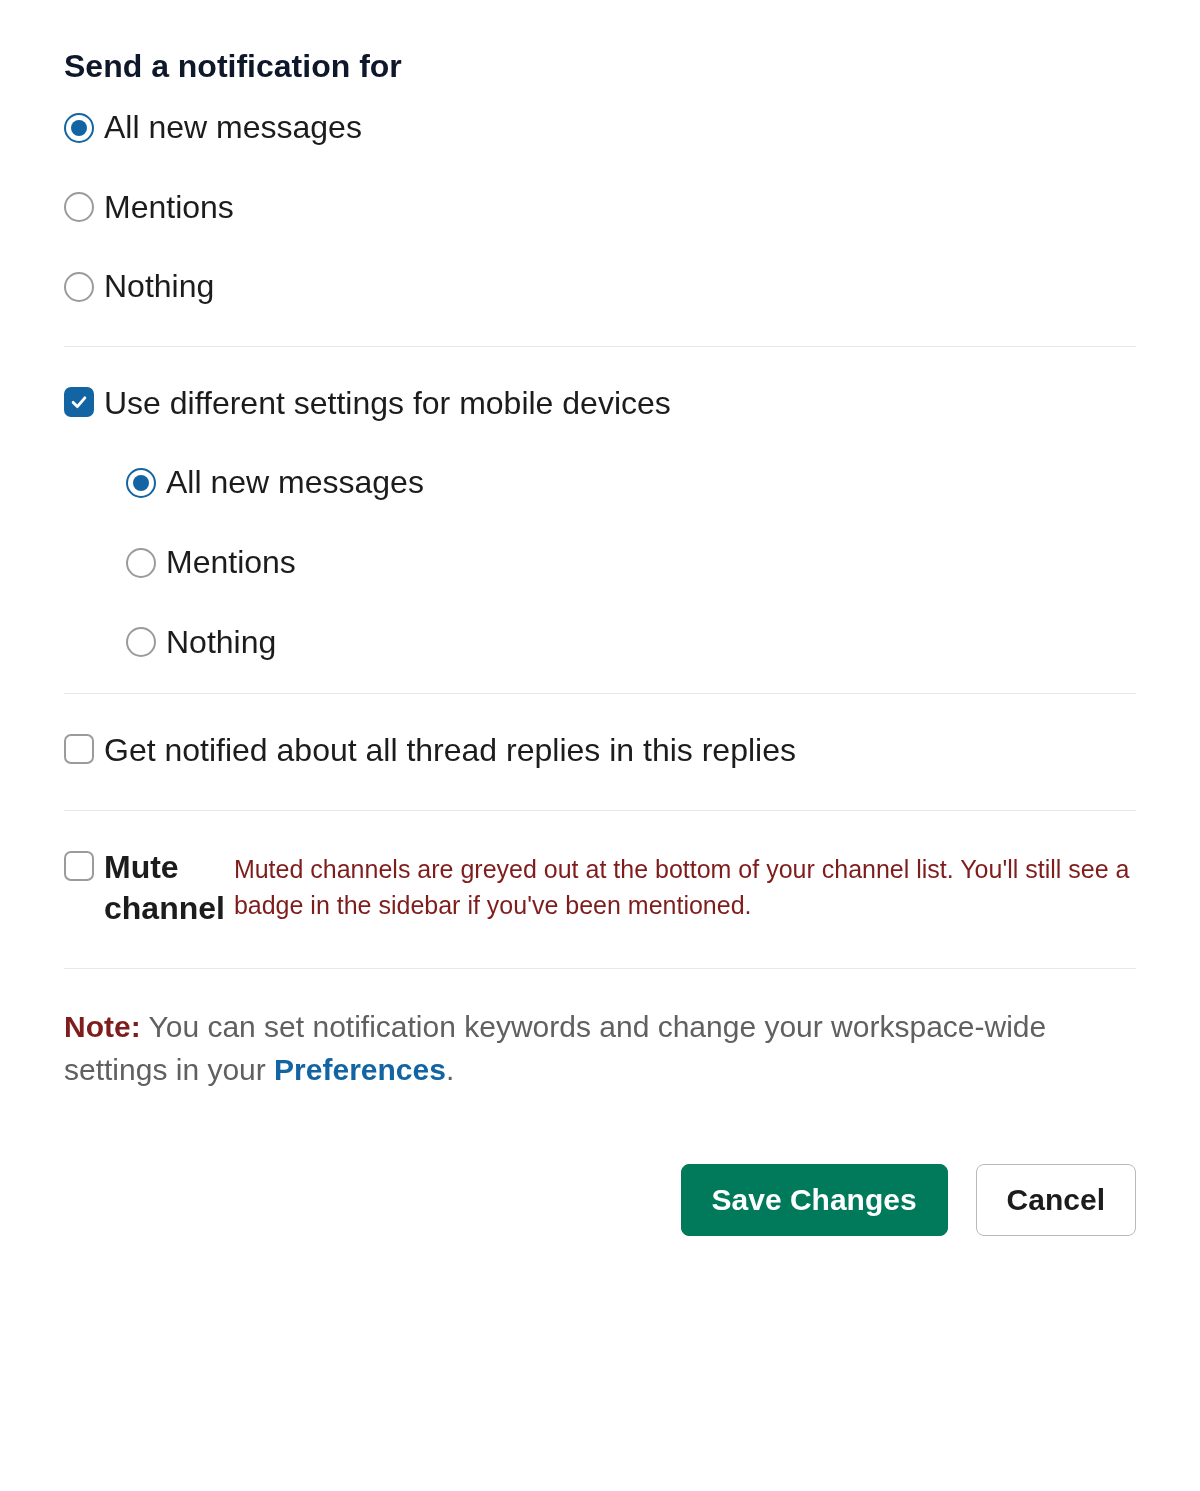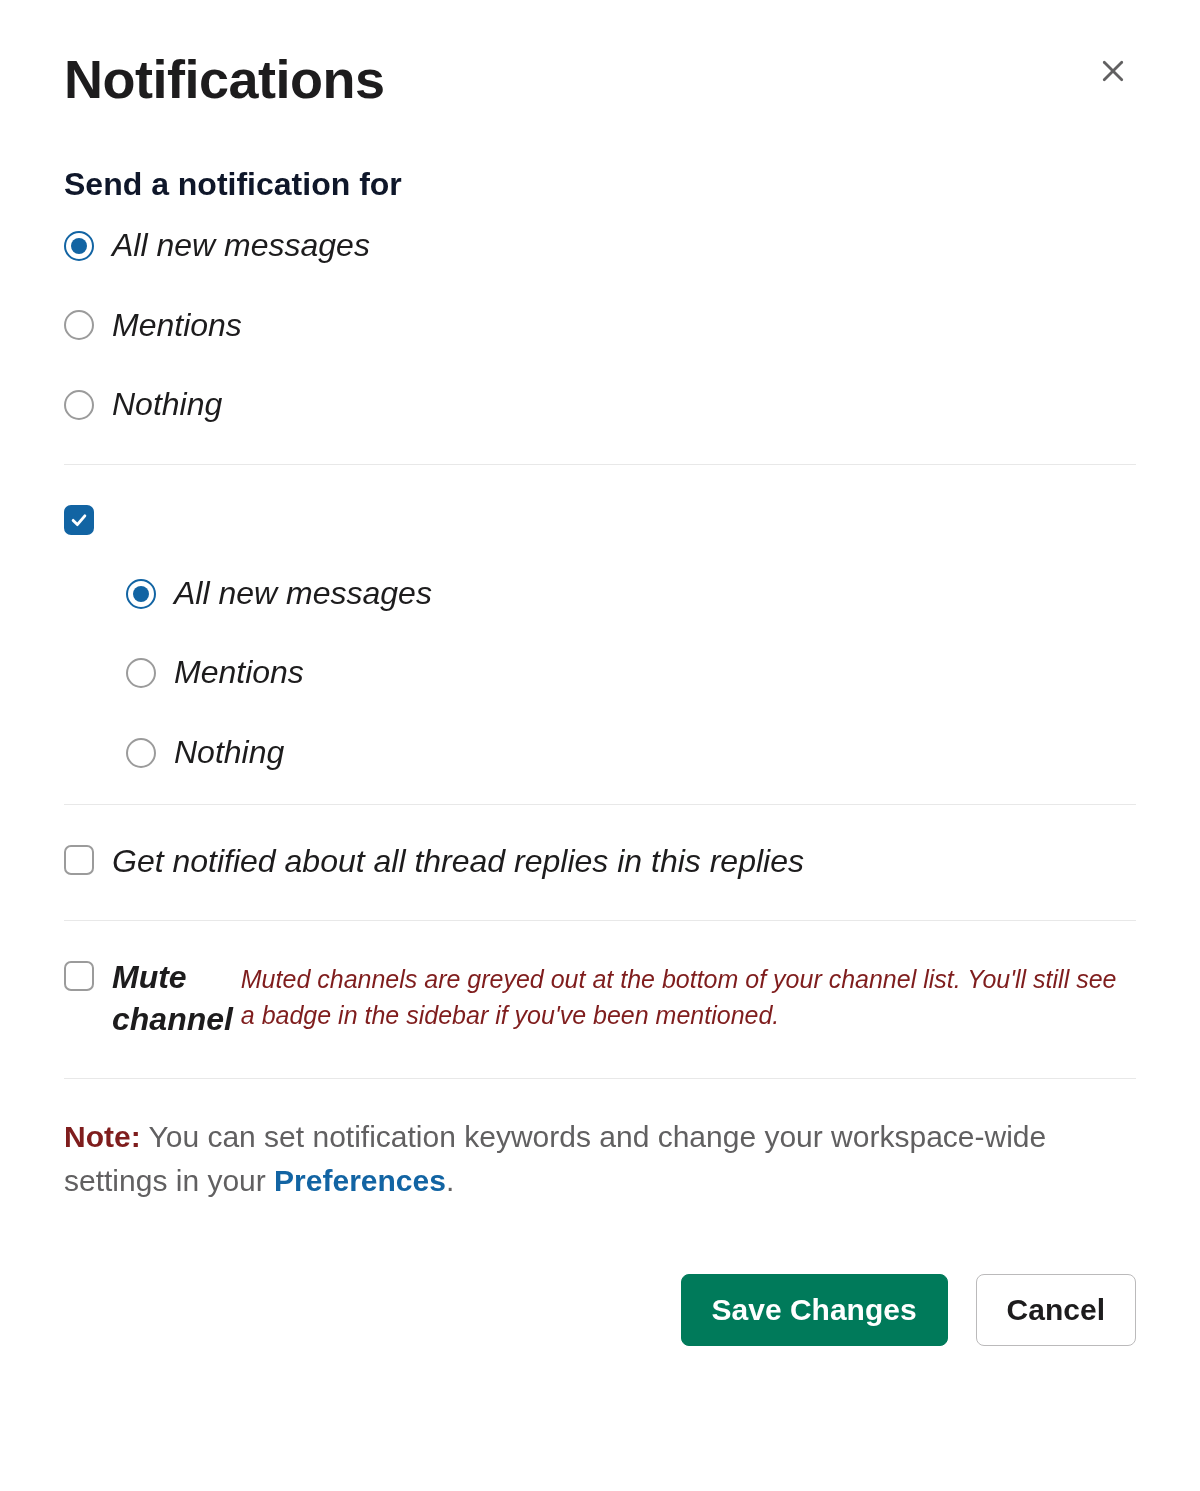--- a/index.html
+++ b/index.html
@@ -44,23 +44,22 @@
     .close-btn svg { width: 30px; height: 30px; }
     .section-title {
       font-size: 32px;
       font-weight: 700;
       color: #0f172a;
       margin-bottom: 22px;
     }
     .radio-row, .check-row {
       display: flex;
       align-items: center;
-      gap: 18px;
+      gap: 10px;
       margin-bottom: 38px;
-      font-style: italic;
     }
     .check-row { align-items: flex-start; }
     .radio-row:last-child { margin-bottom: 0; }
     .radio-label, .check-label {
       font-size: 32px;
       color: #1d1c1d;
       line-height: 1.3;
     }
     .check-bold { font-weight: 700; }
     .check-desc {
@@ -142,29 +141,20 @@
       background: #007a5a;
       color: #fff;
       border: 1px solid #007a5a;
     }
     .check-flex { display: flex; flex-direction: row; }
   </style>
 </head>
 <body>
 
 <div class="modal">
-  <div class="header">
-    <h1 class="title">Notifications</h1>
-    <button class="close-btn">
-      <svg viewBox="0 0 24 24" fill="none" stroke="currentColor" stroke-width="2.2" stroke-linecap="round">
-        <line x1="5" y1="5" x2="19" y2="19"></line>
-          <line x1="19" y1="5" x2="5" y2="19"></line>
-      </svg>
-    </button>
-  </div>
 
   <div class="section-title">Send a notification for</div>
 
   <div class="radio-row">
     <span class="radio selected"></span>
     <span class="radio-label">All new messages</span>
   </div>
   <div class="radio-row">
     <span class="radio"></span>
     <span class="radio-label">Mentions</span>
@@ -175,20 +165,21 @@
   </div>
 
   <hr>
 
   <div class="check-row">
     <span class="checkbox checked">
       <svg viewBox="0 0 24 24" fill="none" stroke="#fff" stroke-width="3.5" stroke-linecap="round" stroke-linejoin="round">
         <polyline points="5 12.5 10 17.5 19 7"></polyline>
       </svg>
     </span>
+    <span class="radio-label">Use different settings for mobile devices</span>
   </div>
 
   <div class="indent">
     <div class="radio-row">
       <span class="radio selected"></span>
       <span class="radio-label">All new messages</span>
     </div>
     <div class="radio-row">
       <span class="radio"></span>
       <span class="radio-label">Mentions</span>

